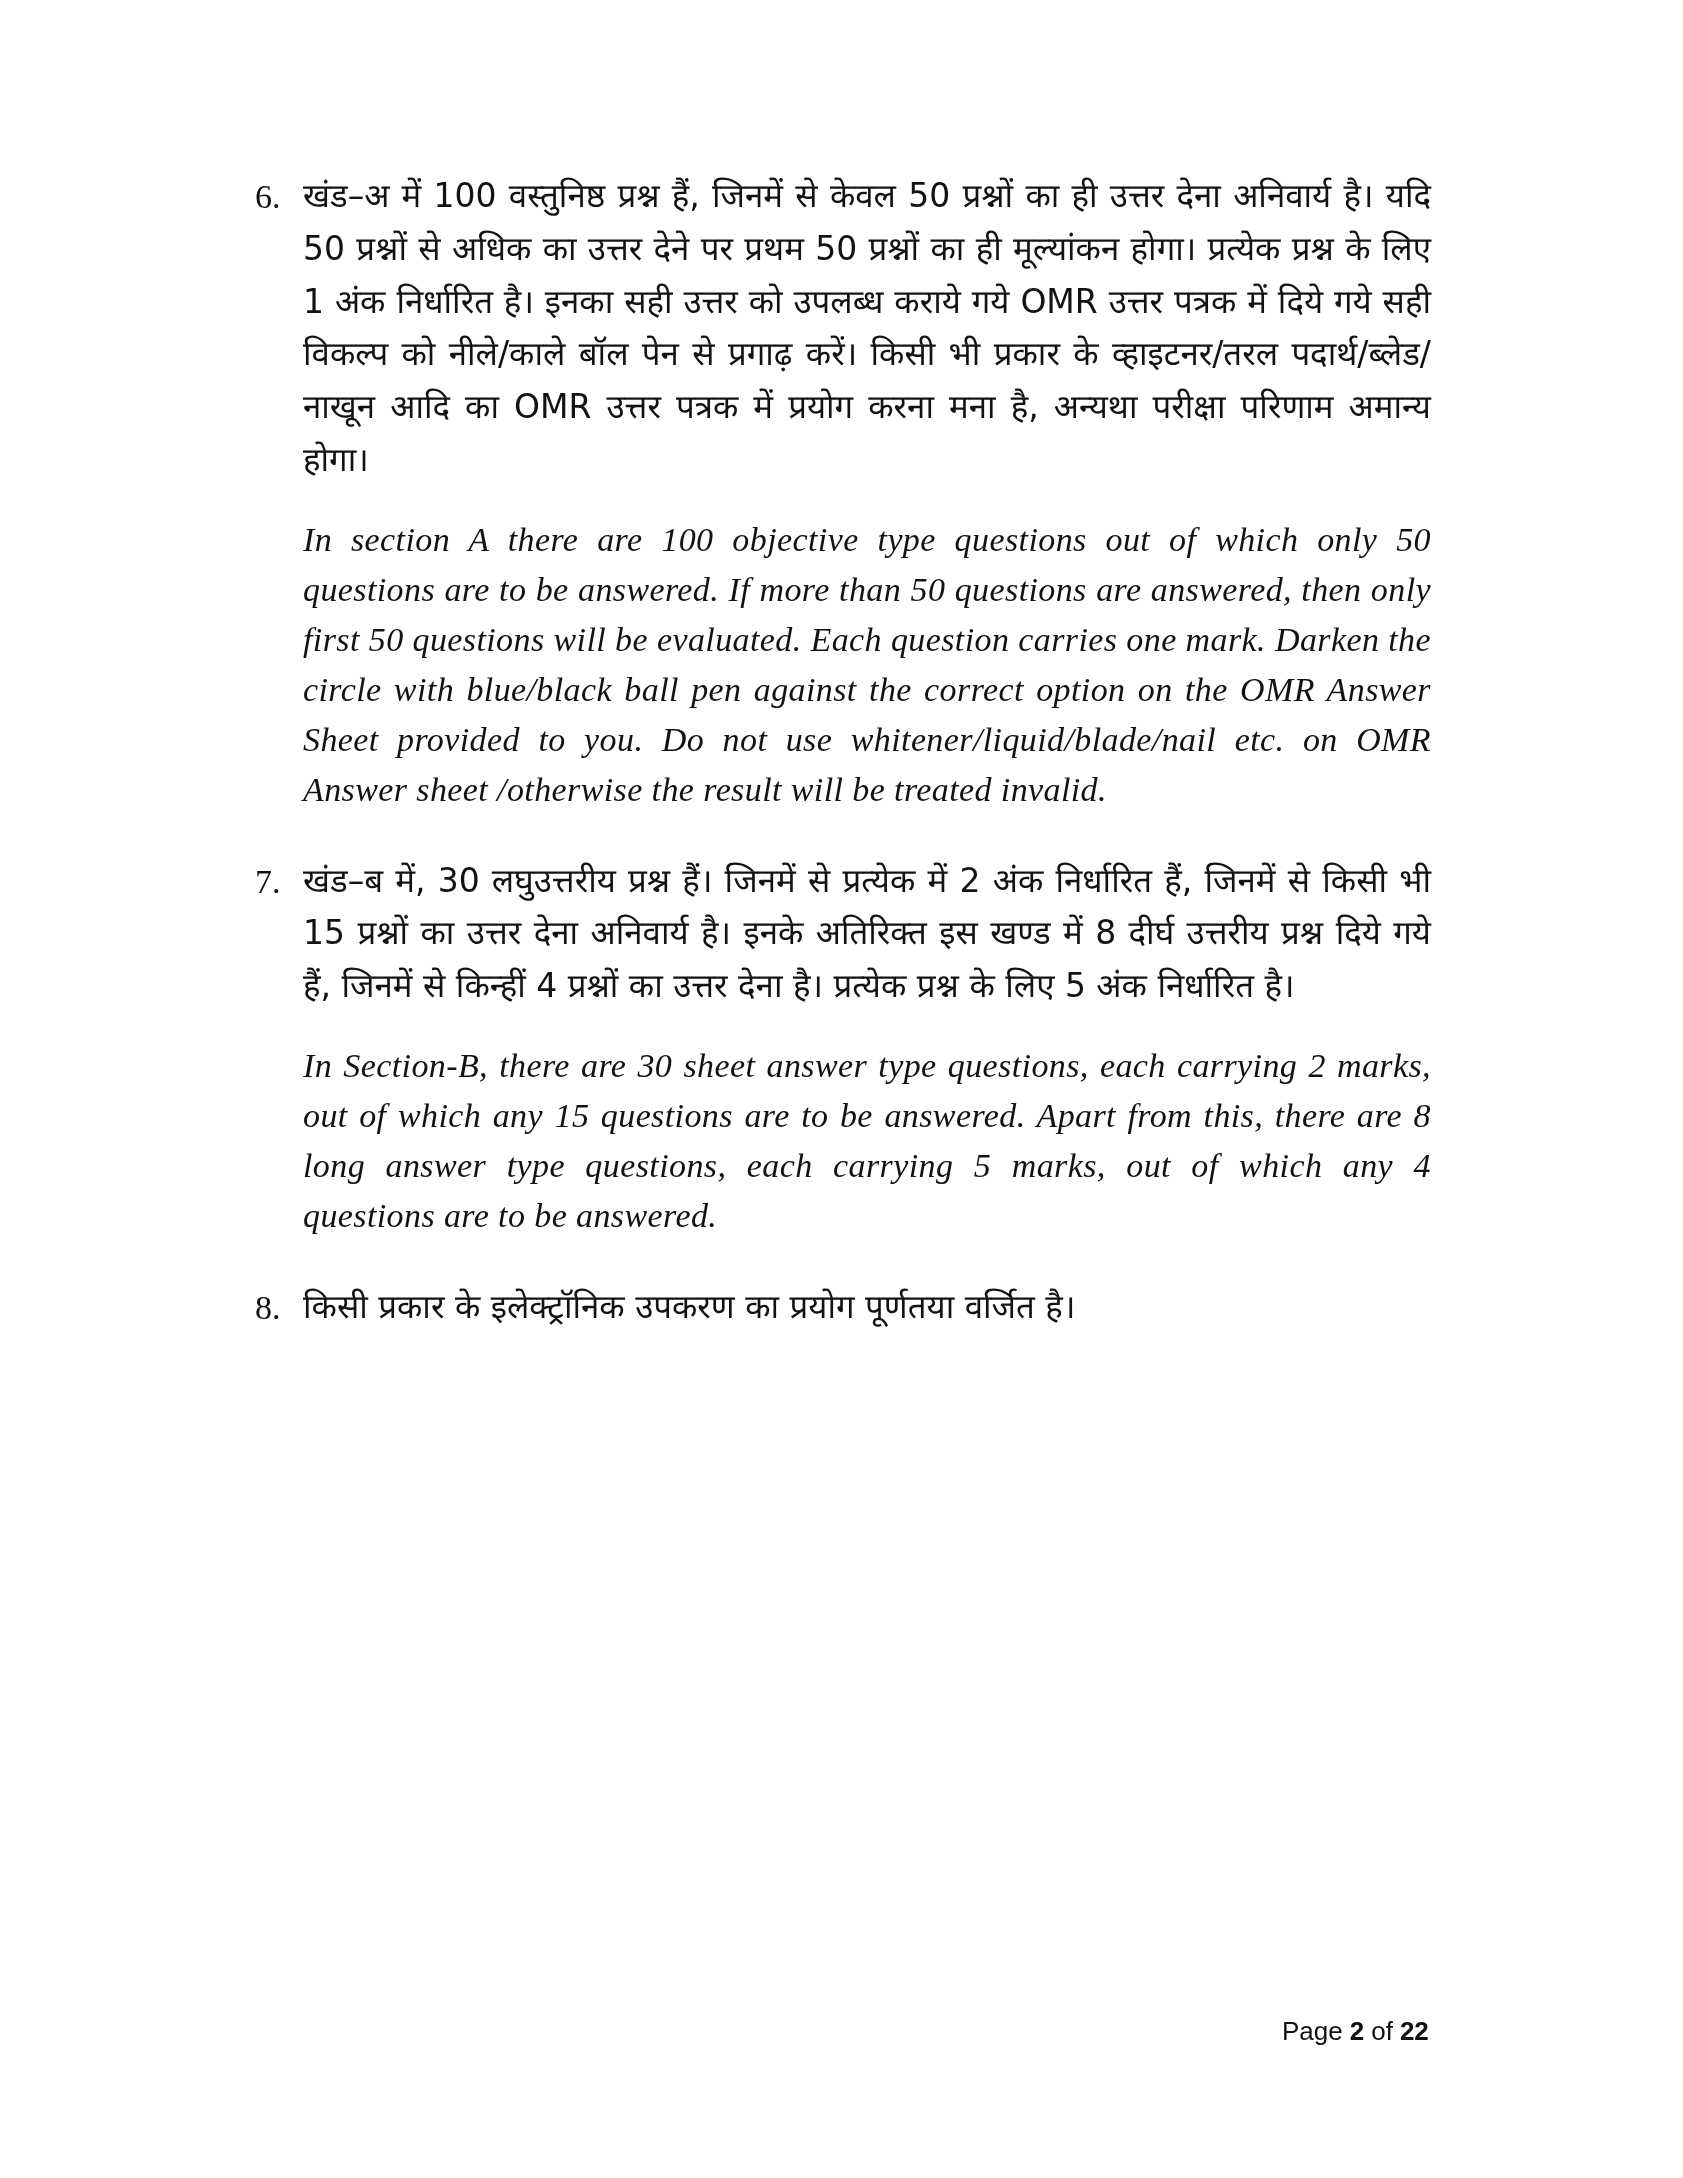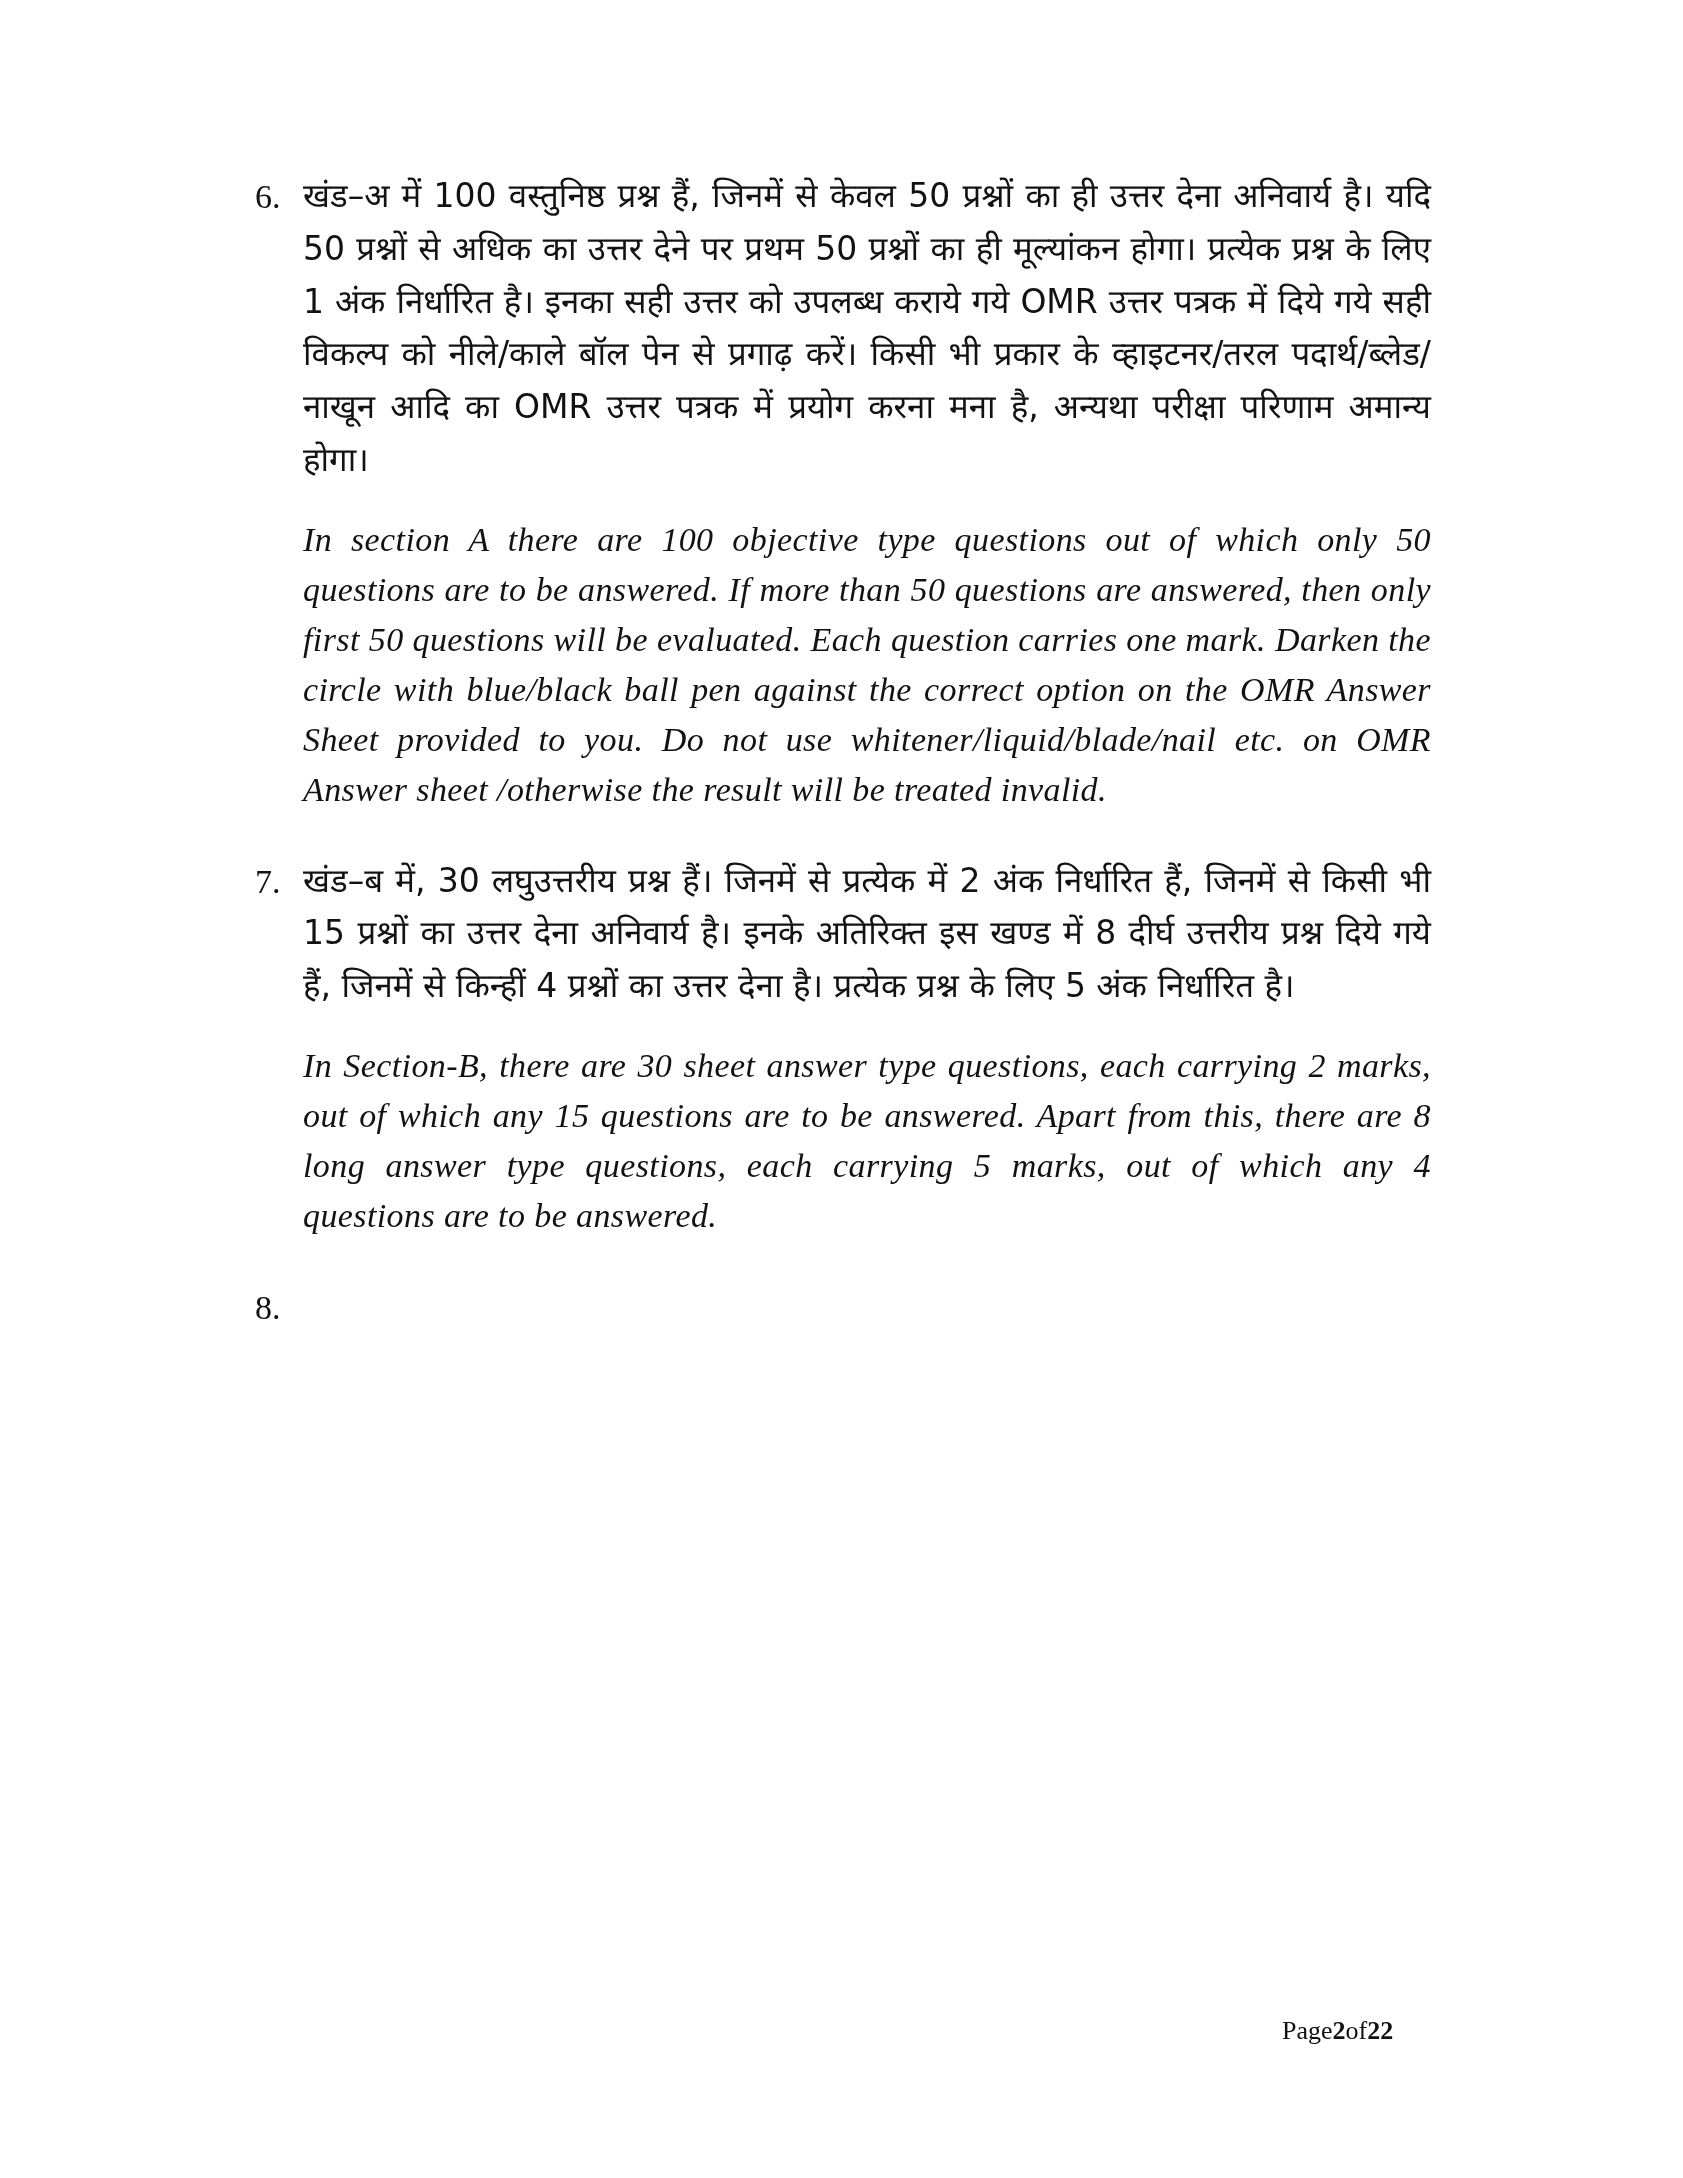--- a/index.html
+++ b/index.html
@@ -46,24 +46,25 @@
   }
   .item-8 .english {
     text-align: left;
     padding-left: 45px;
     margin-top: 8px;
   }
   .footer {
     position: absolute;
     left: 1282px;
     top: 2016px;
-    font-family: Liberation Serif, serif;
+    font-family: Liberation Sans, sans-serif;
     font-size: 26px;
     color: #111;
     display: flex;
+    gap: 7px;
     align-items: baseline;
   }
   .footer .b { font-weight: 700; }
 </style>
 </head>
 <body>
 
 <div class="page">
   <div class="content">
 
@@ -79,20 +80,21 @@
       <div class="num">7.</div>
       <div class="body">
         <p class="hindi">खंड–ब में, 30 लघुउत्तरीय प्रश्न हैं। जिनमें से प्रत्येक में 2 अंक निर्धारित हैं, जिनमें से किसी भी 15 प्रश्नों का उत्तर देना अनिवार्य है। इनके अतिरिक्त इस खण्ड में 8 दीर्घ उत्तरीय प्रश्न दिये गये हैं, जिनमें से किन्हीं 4 प्रश्नों का उत्तर देना है। प्रत्येक प्रश्न के लिए 5 अंक निर्धारित है।</p>
         <p class="english">In Section-B, there are 30 sheet answer type questions, each carrying 2 marks, out of which any 15 questions are to be answered. Apart from this, there are 8 long answer type questions, each carrying 5 marks, out of which any 4 questions are to be answered.</p>
       </div>
     </div>
 
     <div class="item item-8">
       <div class="num">8.</div>
       <div class="body">
+        <p class="hindi">किसी प्रकार के इलेक्ट्रॉनिक उपकरण का प्रयोग पूर्णतया वर्जित है।</p>
       </div>
     </div>
 
   </div>
 
   <div class="footer">
     <span>Page</span>
     <span class="b">2</span>
     <span>of</span>
     <span class="b">22</span>

